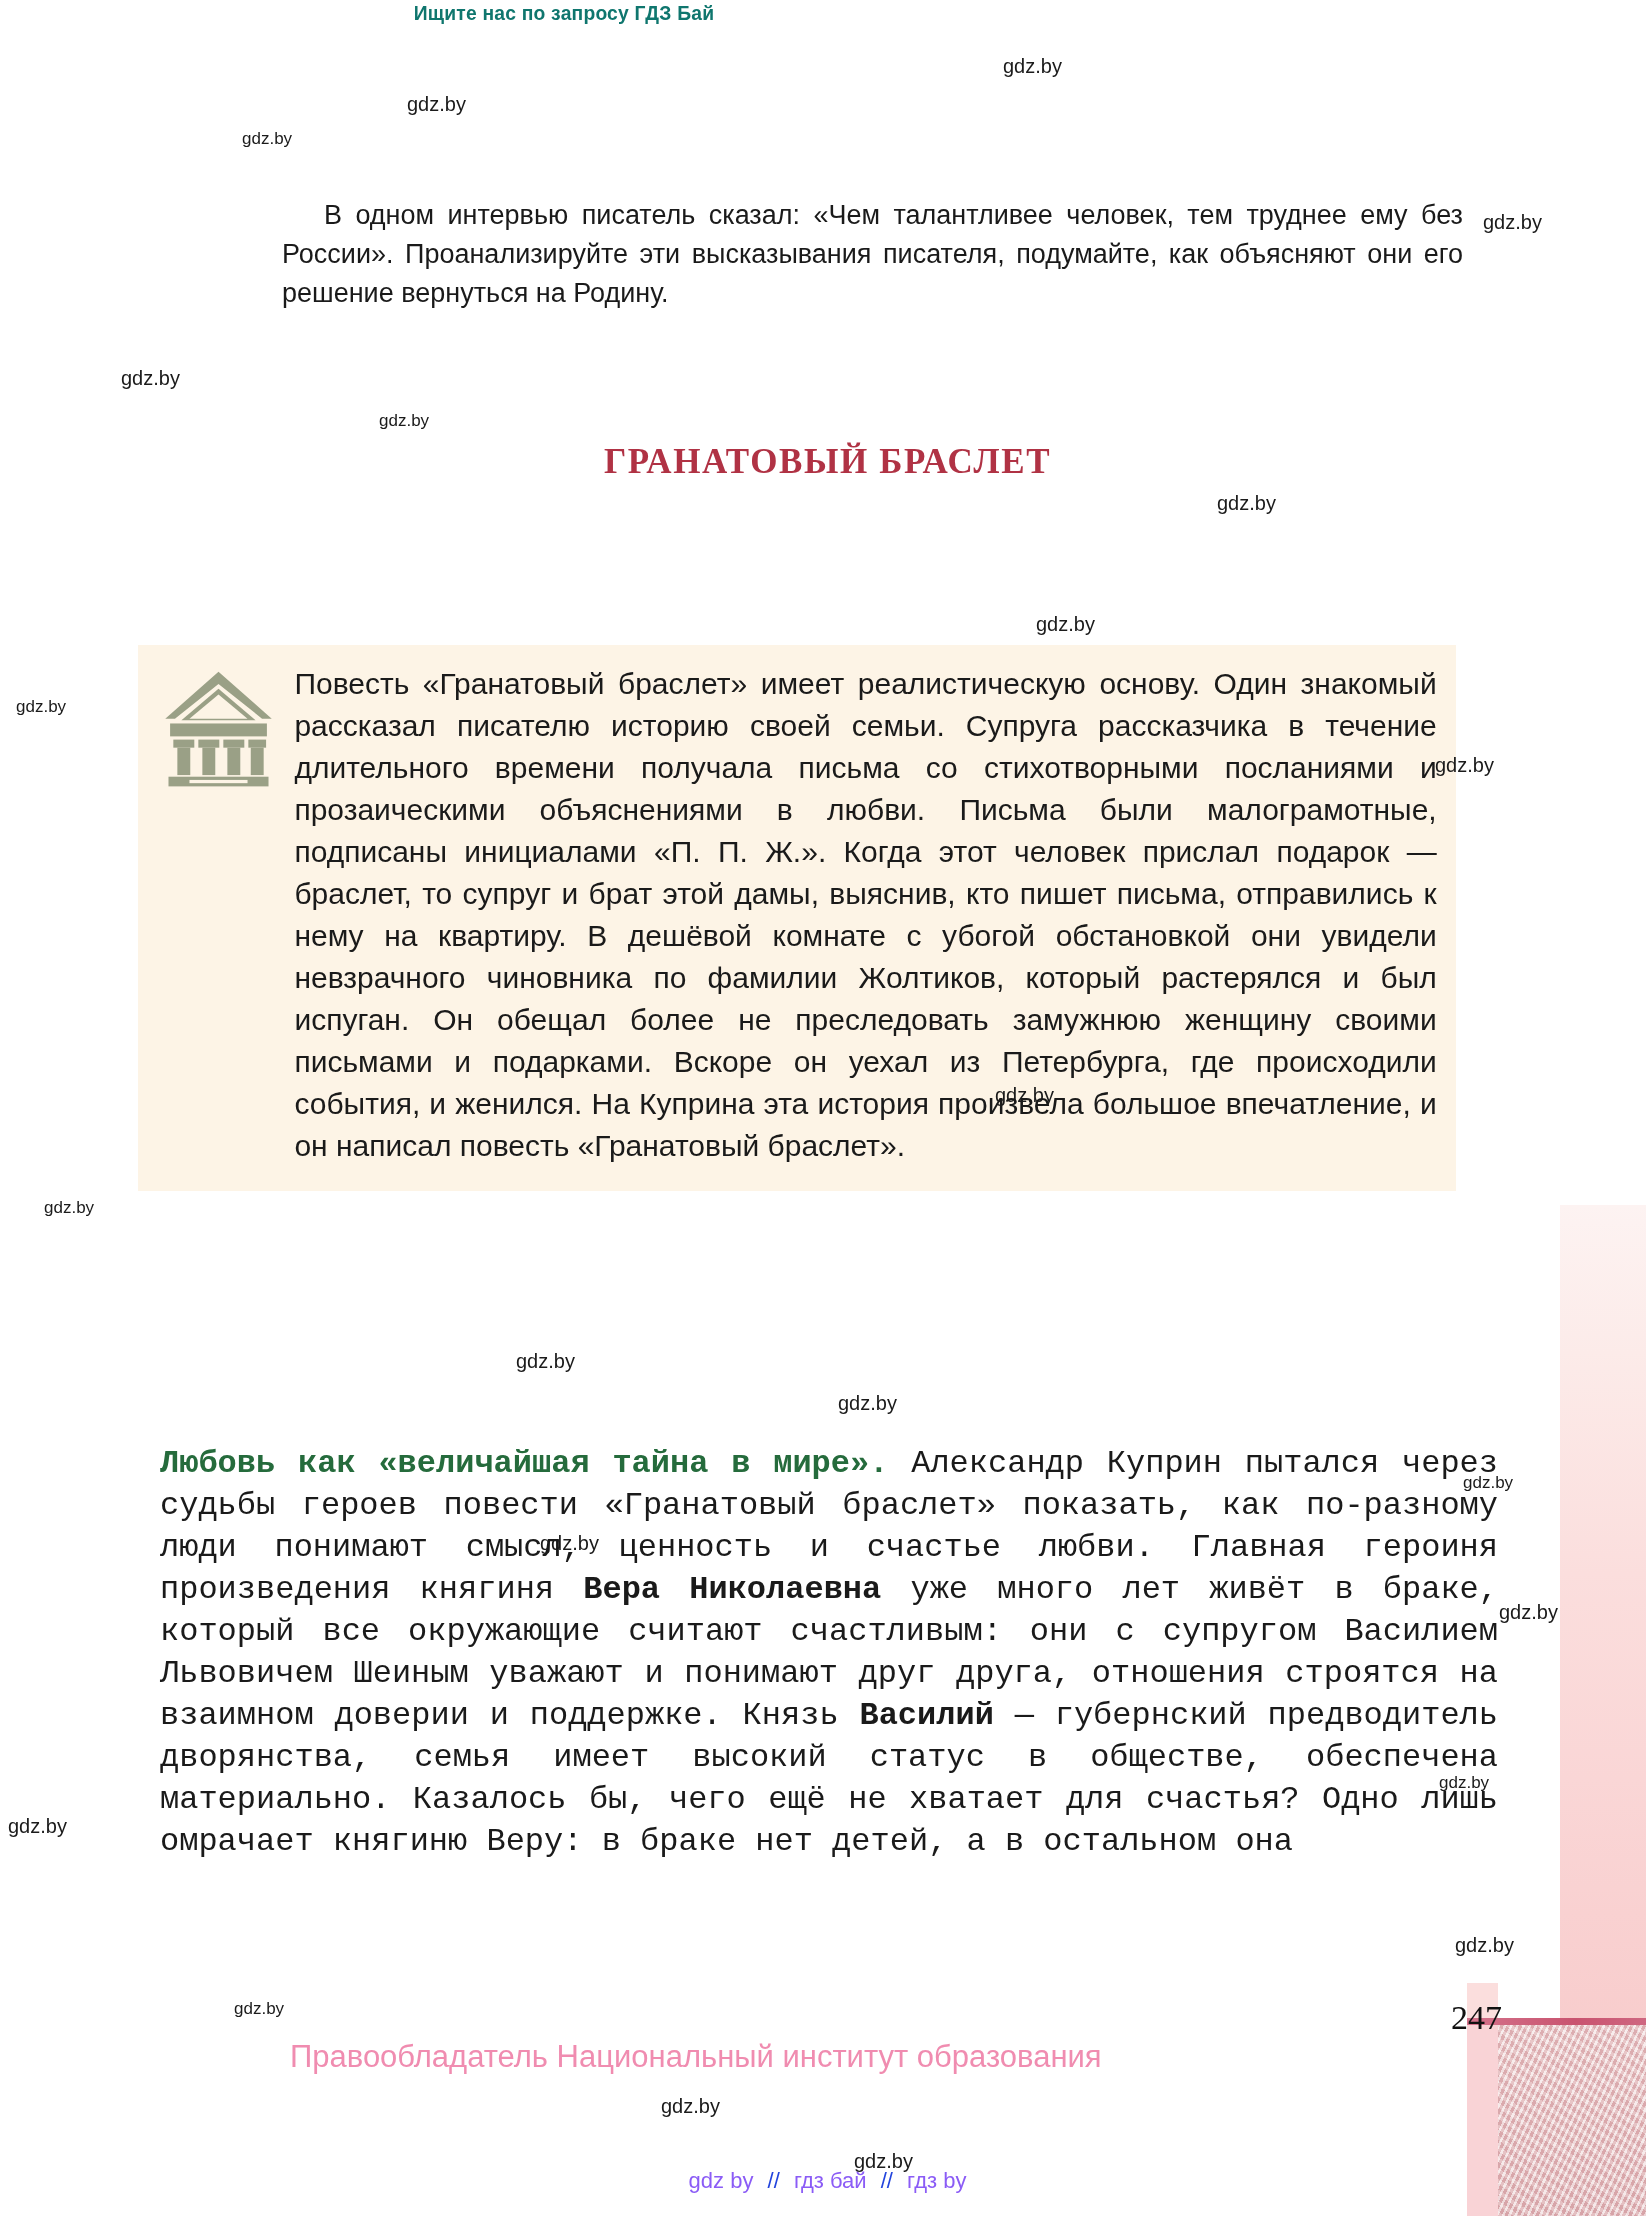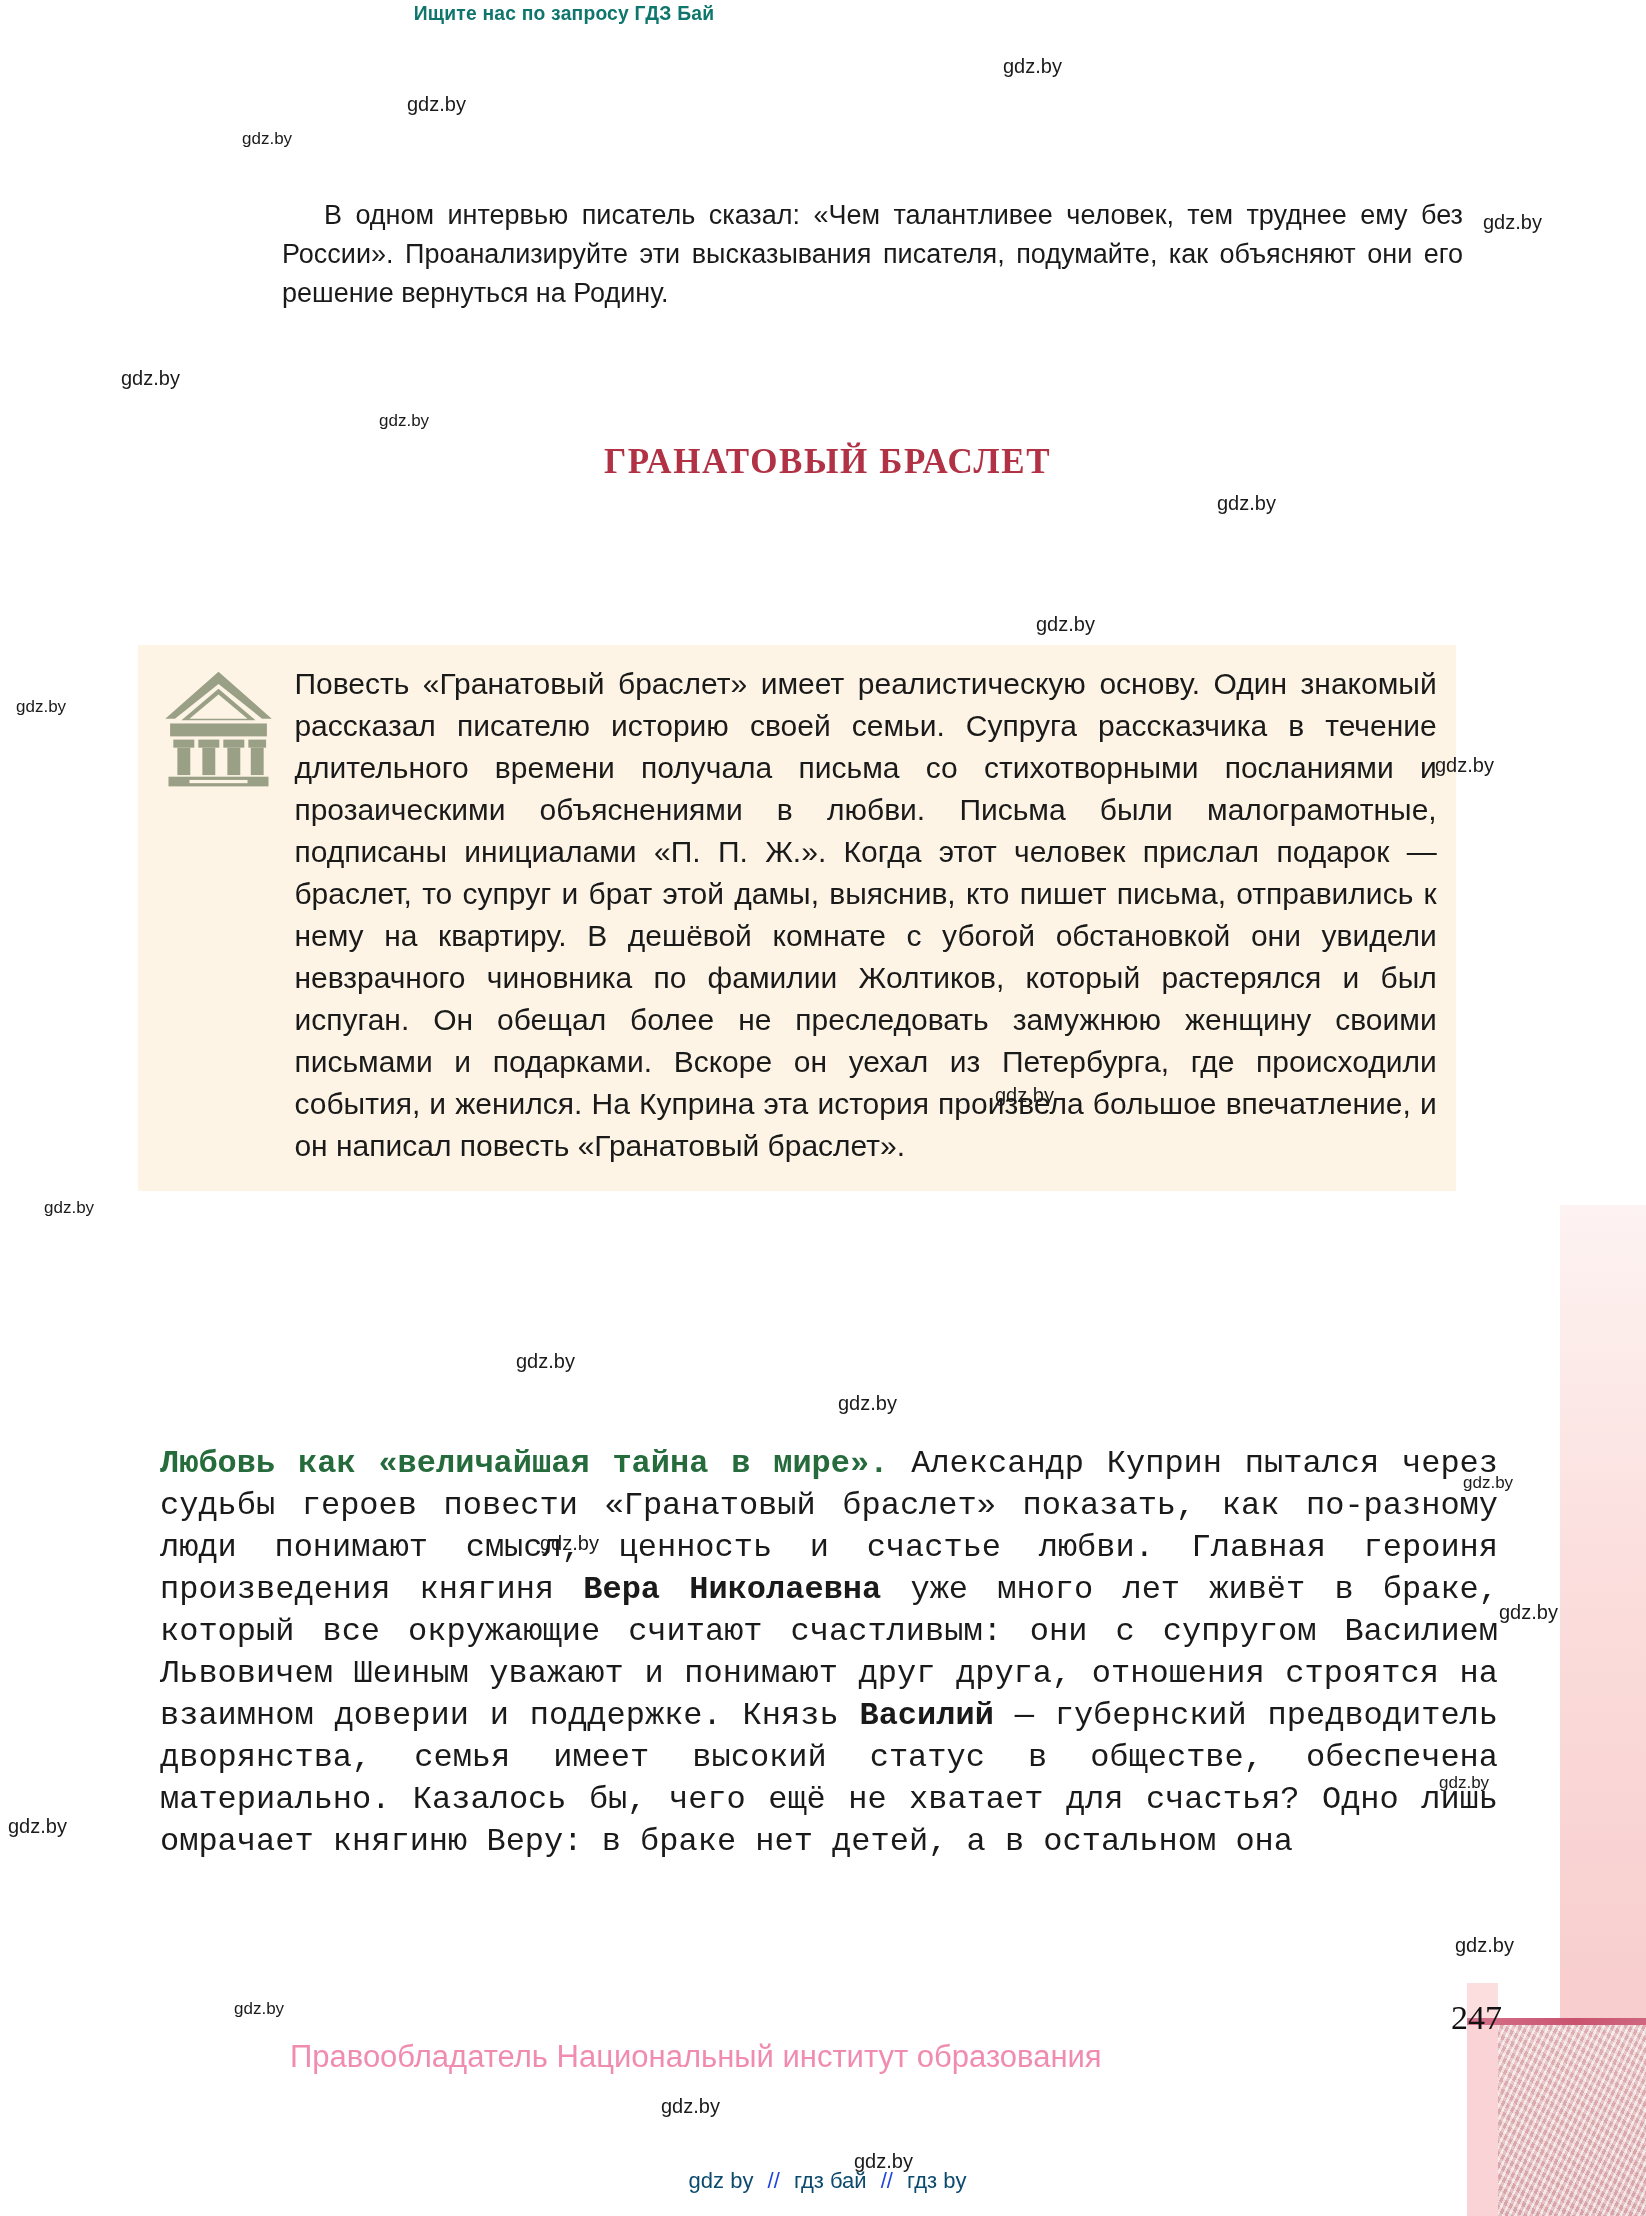--- a/index.html
+++ b/index.html
@@ -211,21 +211,21 @@
     left: 0;
     top: 2168px;
     width: 1647px;
     text-align: center;
     font-family: "Liberation Sans", "DejaVu Sans", sans-serif;
     font-size: 22px;
     color: #2244dd;
     z-index: 4;
   }
   .footer-links a {
-    color: #0c4a6e;
+    color: #8b5cf6;
     text-decoration: none;
     text-align: center;
   }
   .footer-sep { color: #2244dd; padding: 0 8px; }
 </style>
 </head>
 <body>
 
 <div id="page">
 

